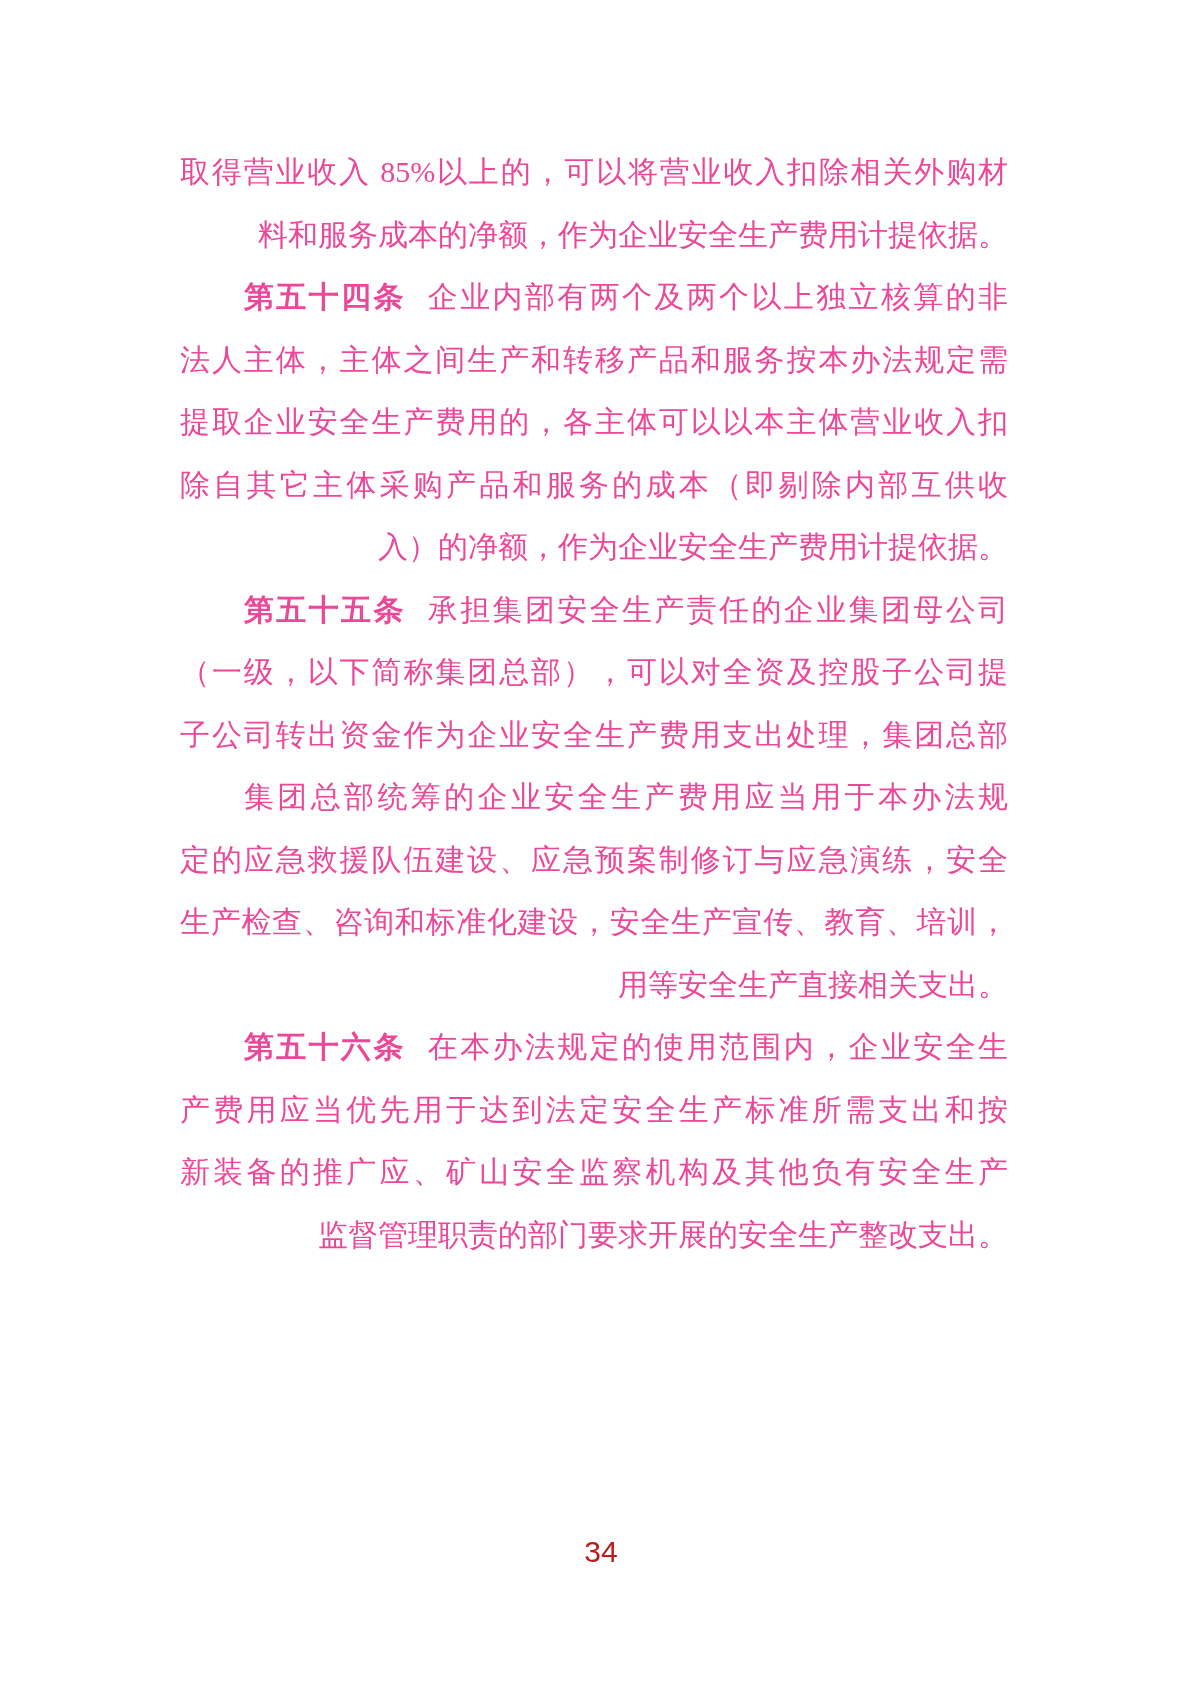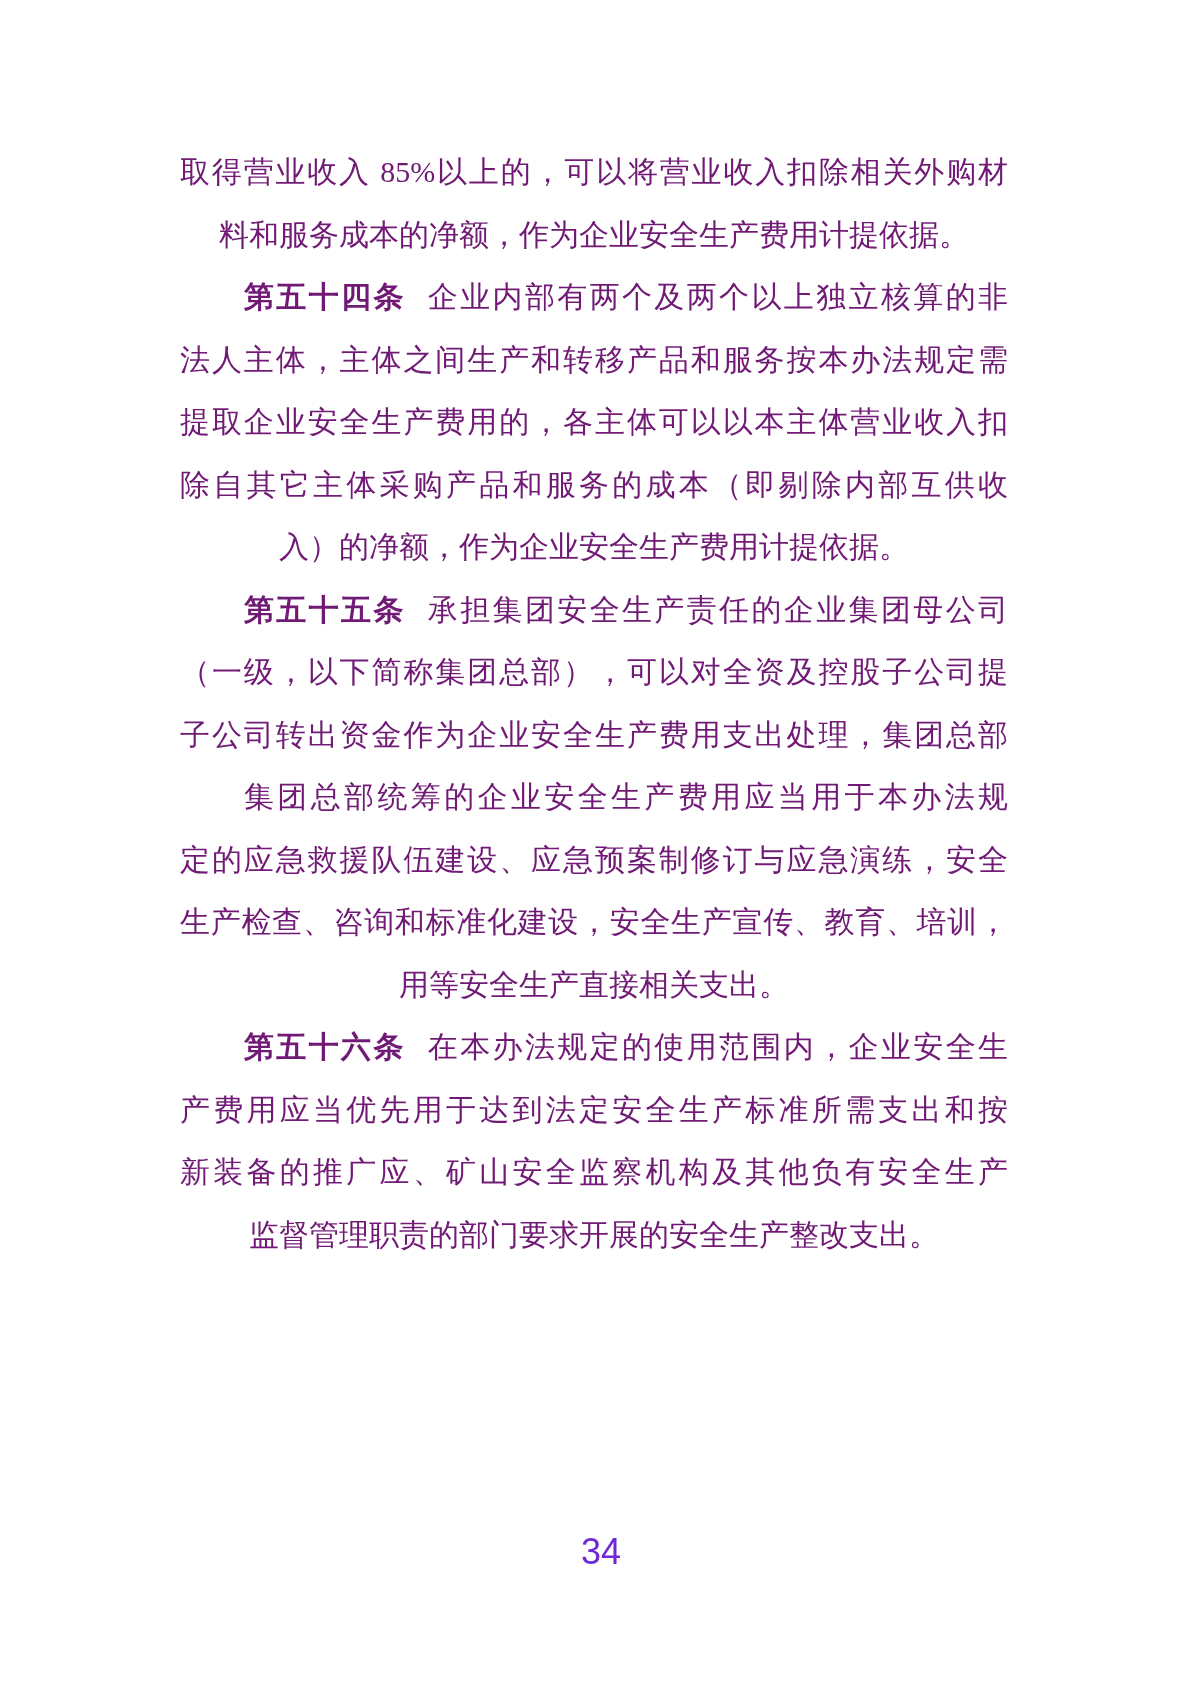--- a/index.html
+++ b/index.html
@@ -19,44 +19,44 @@
     width: 828px;
   }
   .line {
     font-size: 30px;
     height: 62.5px;
     line-height: 62.5px;
     text-align: justify;
     text-align-last: justify;
     white-space: normal;
     overflow: hidden;
-    color: #701a75;
+    color: #ec4899;
   }
   .line.pend {
-    text-align: center;
+    text-align: right;
     text-align-last: auto;
   }
   .line.indent {
     padding-left: 64px;
   }
   .article-label {
     font-family: Liberation Sans, sans-serif;
     font-weight: 700;
     margin-right: 22px;
   }
   .page-number {
     position: absolute;
     left: 12px;
     right: 0;
     top: 1537px;
     text-align: center;
     font-family: "Liberation Sans", "DejaVu Sans", sans-serif;
-    font-size: 36px;
+    font-size: 30px;
     line-height: 30px;
-    color: #6d28d9;
+    color: #b91c1c;
   }
 </style>
 </head>
 <body>
 
 <div class="page">
   <div class="doc-body">
 
     <div class="line"><span>取得营业收入 85%以上的，可以将营业收入扣除相关外购材</span></div>
     <div class="line pend"><span>料和服务成本的净额，作为企业安全生产费用计提依据。</span></div>

